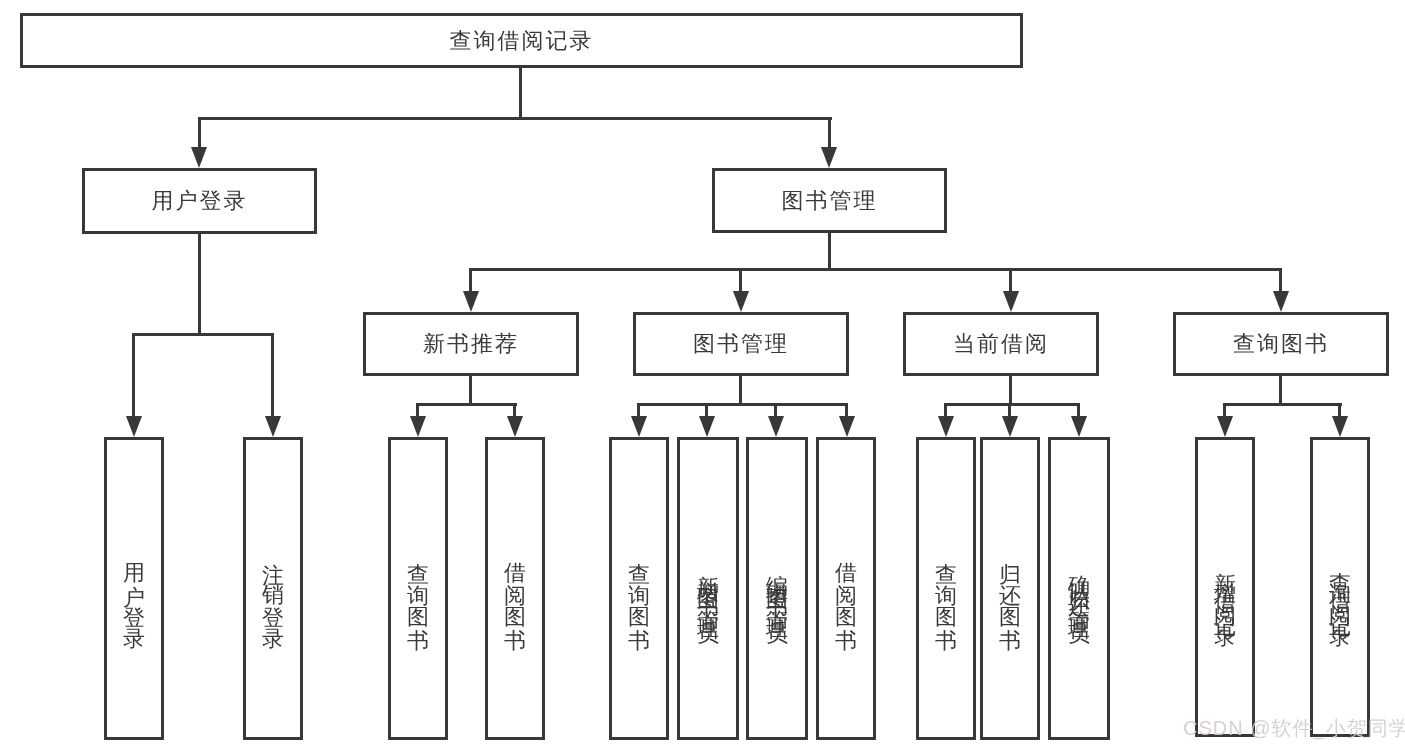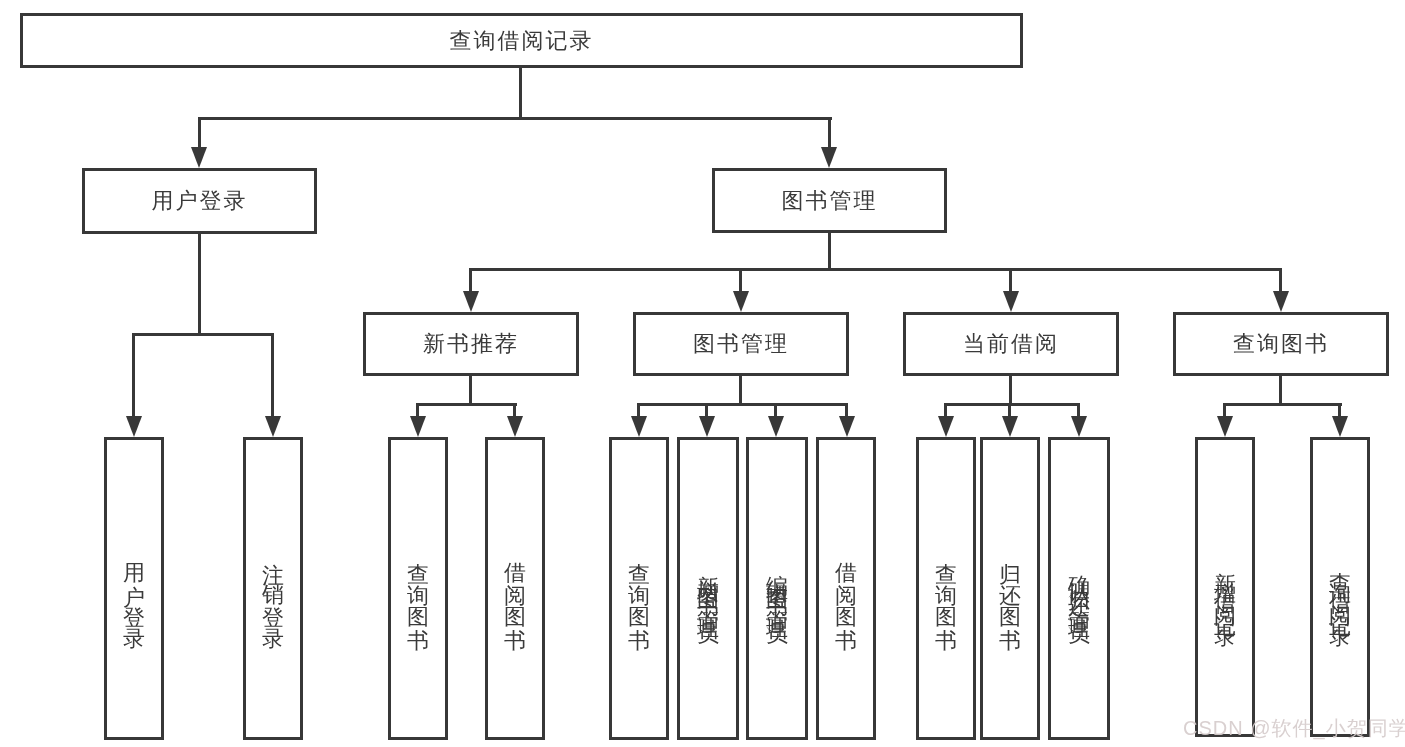--- a/index.html
+++ b/index.html
@@ -115,21 +115,21 @@
   <div class="box h-box" style="left:712px;top:168px;width:235px;height:65px;">
     <span>图书管理</span>
   </div>
 
   <div class="box h-box" style="left:363px;top:312px;width:216px;height:64px;">
     <span>新书推荐</span>
   </div>
   <div class="box h-box" style="left:633px;top:312px;width:216px;height:64px;">
     <span>图书管理</span>
   </div>
-  <div class="box h-box" style="left:903px;top:312px;width:216px;height:64px;">
+  <div class="box h-box" style="left:903px;top:312px;width:196px;height:64px;">
     <span>当前借阅</span>
   </div>
   <div class="box h-box" style="left:1173px;top:312px;width:216px;height:64px;">
     <span>查询图书</span>
   </div>
 
   <div class="box v-box v-short" style="left:104px;top:437px;width:60px;height:303px;">
     <span>用户登录</span>
   </div>
   <div class="box v-box v-short" style="left:243px;top:437px;width:60px;height:303px;">

